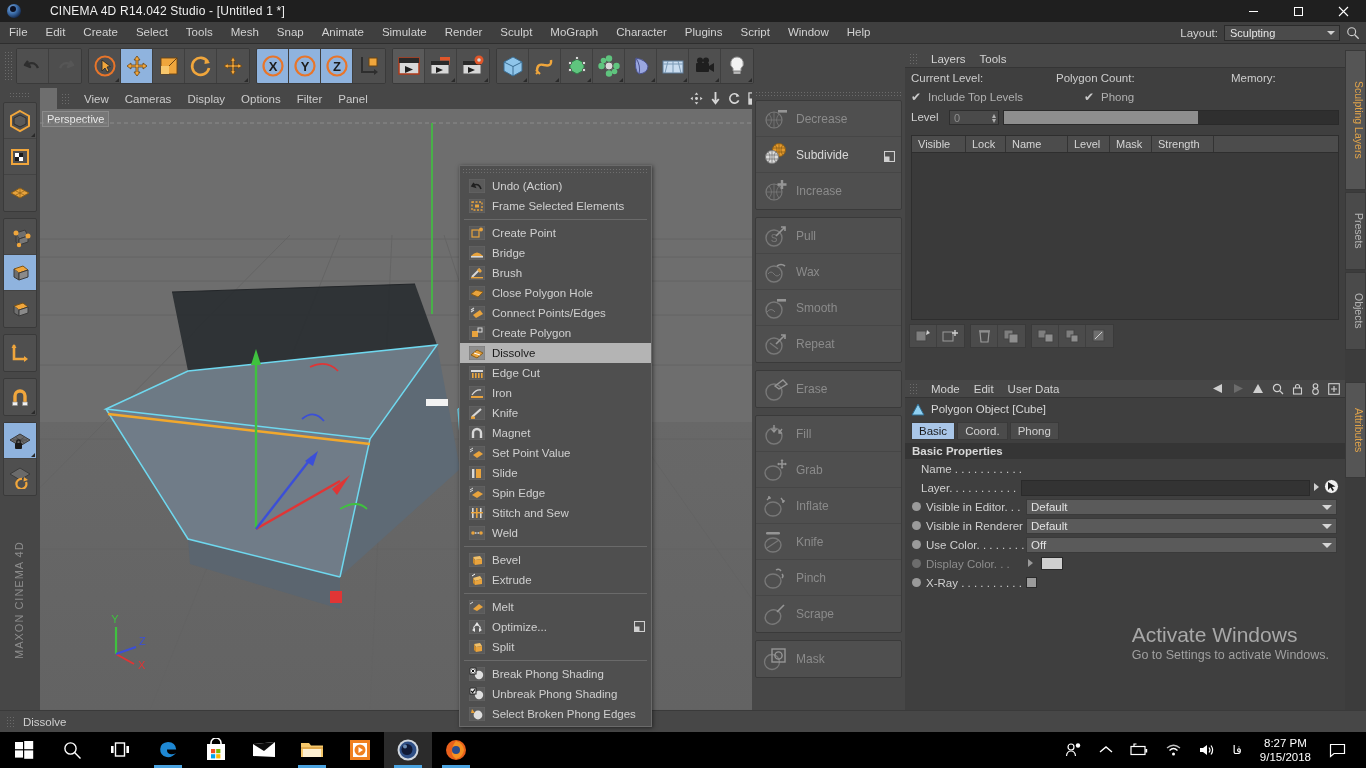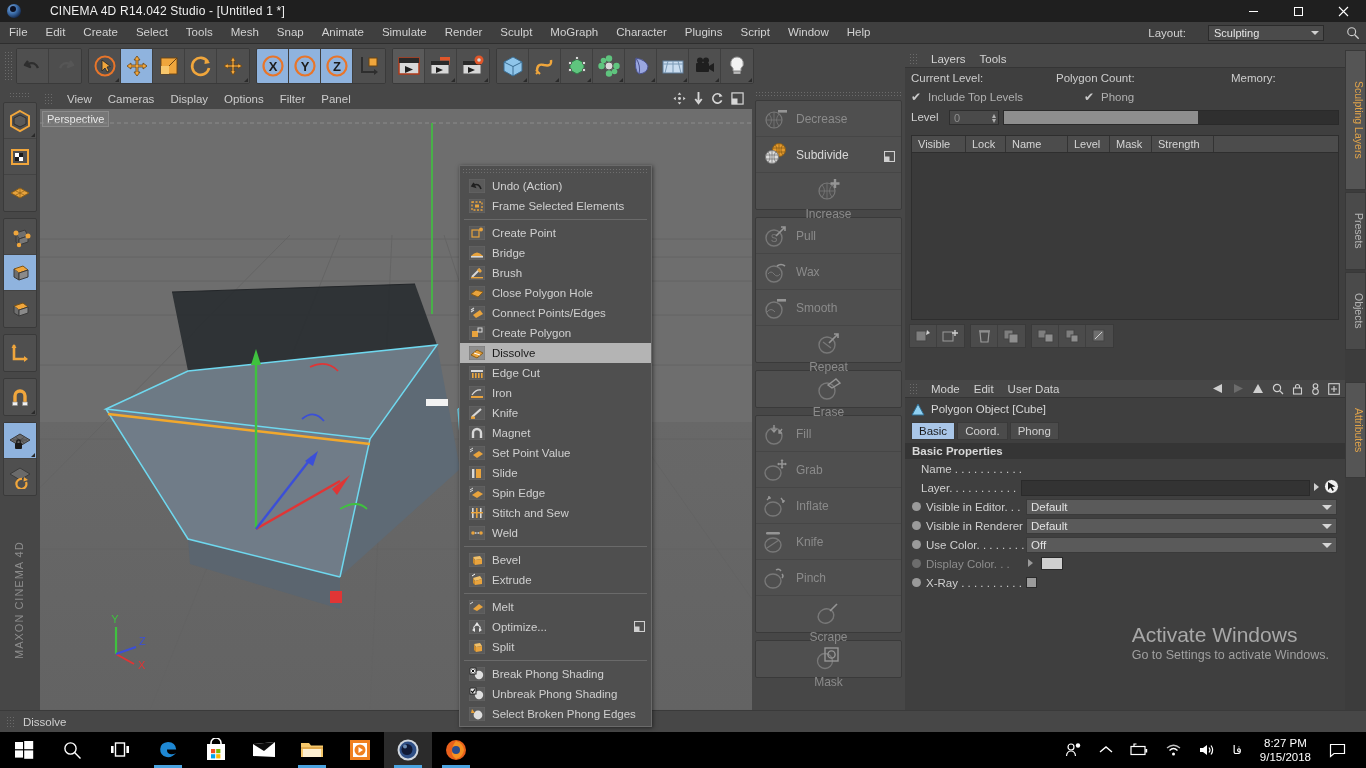--- a/index.html
+++ b/index.html
@@ -35,21 +35,21 @@
 
   
   .menubar {
     position: absolute; top: 22px; left: 0; width: 1366px; height: 22px;
     background: #3f3f3f; display: flex; align-items: center;
     border-bottom: 1px solid #2e2e2e;
   }
   .menubar .mi {
     font-size: 11.5px; color: #d2d2d2; padding: 0 9px; line-height: 21px; white-space: nowrap;
   }
-  .layoutbox { margin-left:auto; display:flex; align-items:center; padding-right:6px; gap:22px;text-align:right; }
+  .layoutbox { margin-left:auto; display:flex; align-items:center; padding-right:6px; gap:6px;text-align:right; }
   .layoutbox .llabel { font-size: 11.5px; color:#d2d2d2; }
   .layout-select {
     width: 116px; height: 16px; background:#4b4b4b; border:1px solid #2b2b2b;
     display:flex; align-items:center; padding-left:5px; font-size:11px; color:#e6e6e6;
     position:relative;
   }
   .layout-select .arr {
     position:absolute; right:4px; top:5px; width:0;height:0;
     border-left:4px solid transparent; border-right:4px solid transparent; border-top:4px solid #d0d0d0;
   }
@@ -105,21 +105,21 @@
     font-size:11px; letter-spacing:1px; color:#8d8d8d; text-align:center;
     display:flex; align-items:center; justify-content:center; line-height:14px;
   }
 
   
   .viewport {
     position:absolute; left:40px; top:88px; width:712px; height:622px;
     background:#6e6e6e; overflow:hidden;
   }
   .vp-menubar {
-    position:absolute; top:0; left:0; width:712px; height:21px; background:#474747;
+    position:absolute; top:0; left:17px; width:712px; height:21px; background:#474747;
     display:flex; align-items:center; padding-left:4px;
   }
   .vp-menubar .vgrip { width:9px;height:11px;margin-right:6px;
     background-image: radial-gradient(#6b6b6b 40%, transparent 41%); background-size:3px 3px; }
   .vp-menubar .vmi { font-size:11.5px; color:#cccccc; padding:0 8px; }
   .vp-icons { margin-left:auto; display:flex; gap:7px; padding-right:8px; align-items:center; }
   .vp-canvas {
     position:absolute; top:21px; left:0; width:712px; height:601px;
     background: linear-gradient(to bottom, #6e6e6e 0%, #6e6e6e 52%, #686868 52%, #636363 100%);
   }
@@ -146,21 +146,21 @@
 
   
   .sculptcol {
     position:absolute; left:752px; top:88px; width:153px; height:630px;
     background:#474747; padding:3px 3px 0 3px; overflow:hidden;
   }
   .sgrip { height:6px; margin-bottom:3px;
     background-image: radial-gradient(#6b6b6b 40%, transparent 41%); background-size:3px 3px; }
   .sgroup { background:#4f4f4f; border:1px solid #3a3a3a; border-radius:2px; margin-bottom:7px; }
   .sitem { height:36px; display:flex; align-items:center; border-bottom:1px solid #464646; position:relative; }
-  .sitem:last-child { border-bottom:none;flex-direction:column; }
+  .sitem:last-child { border-bottom:none; }
   .sitem .sico { width:40px; height:34px; display:flex; align-items:center; justify-content:center; flex:none; }
   .sitem .slabel { font-size:12px; color:#d8d8d8; }
   .sitem.disabled .slabel { color:#8b8b8b; }
   .sitem.disabled .sico { opacity:.55; }
   .sitem .expand { position:absolute; right:6px; top:11px; }
 
   
   .rightcol { position:absolute; left:905px; top:50px; width:440px; height:668px; background:#3f3f3f; }
   .panel-head {
     height:18px; background:#474747; display:flex; align-items:center; padding-left:4px;

